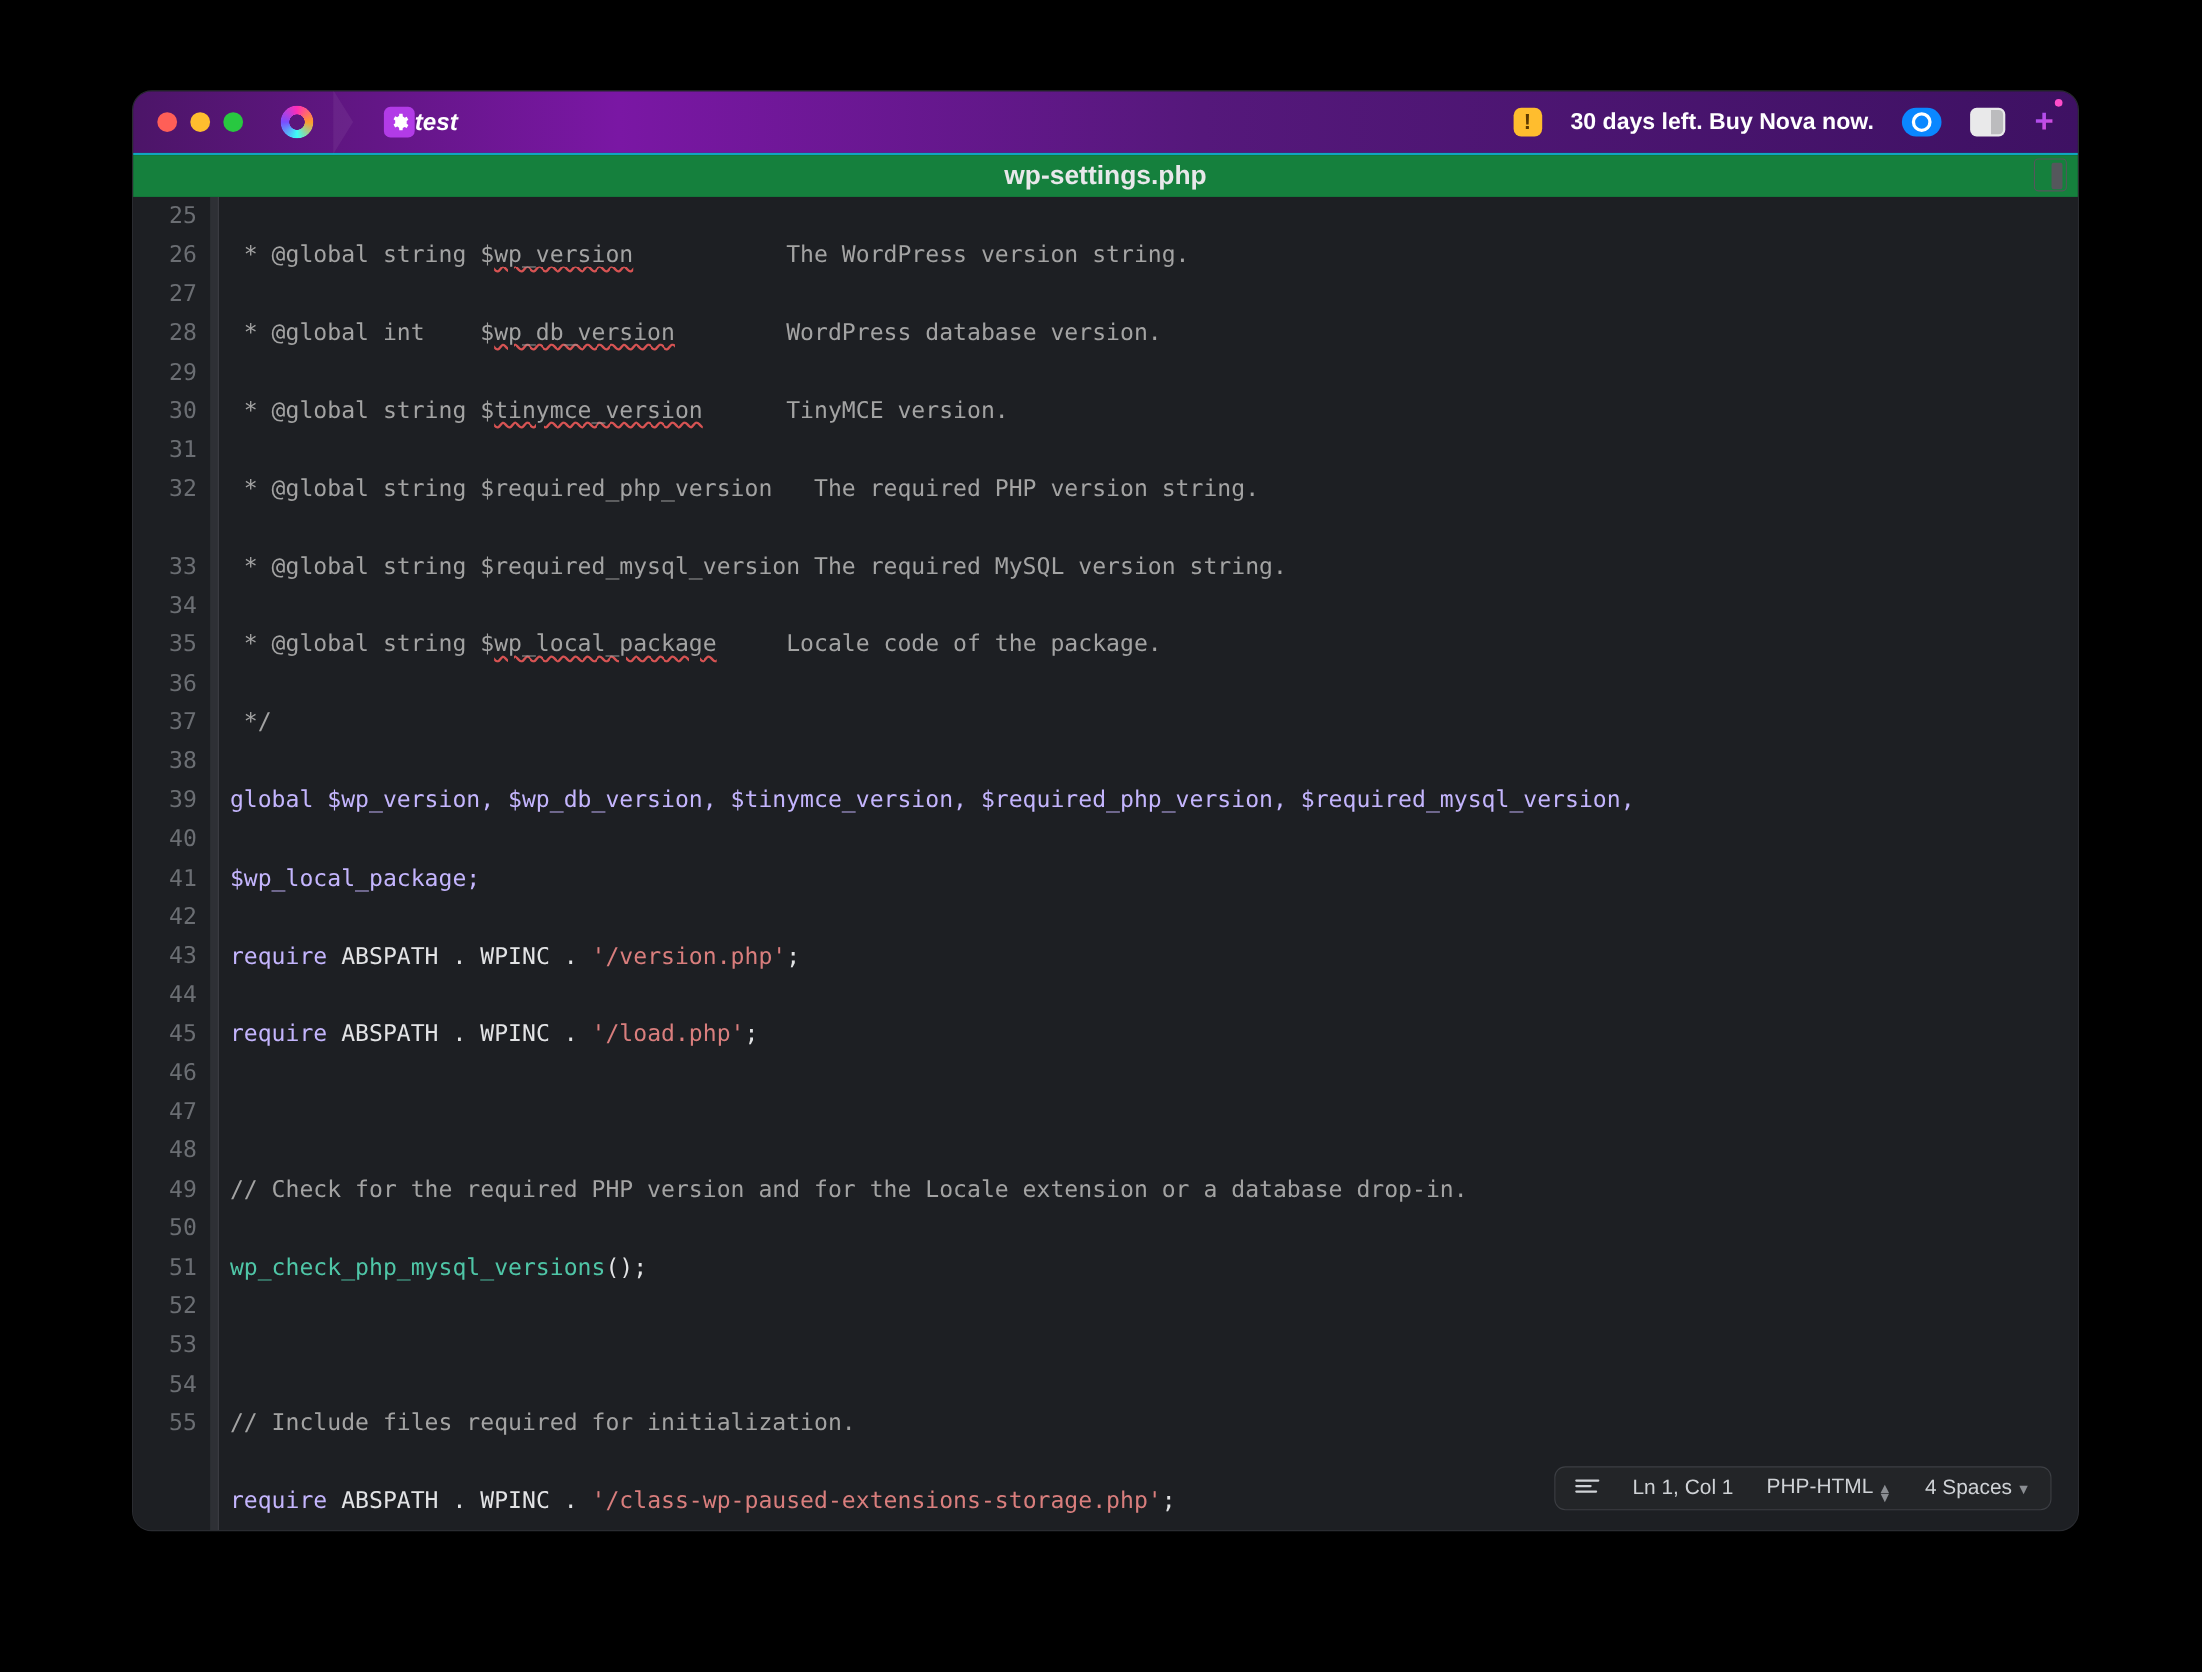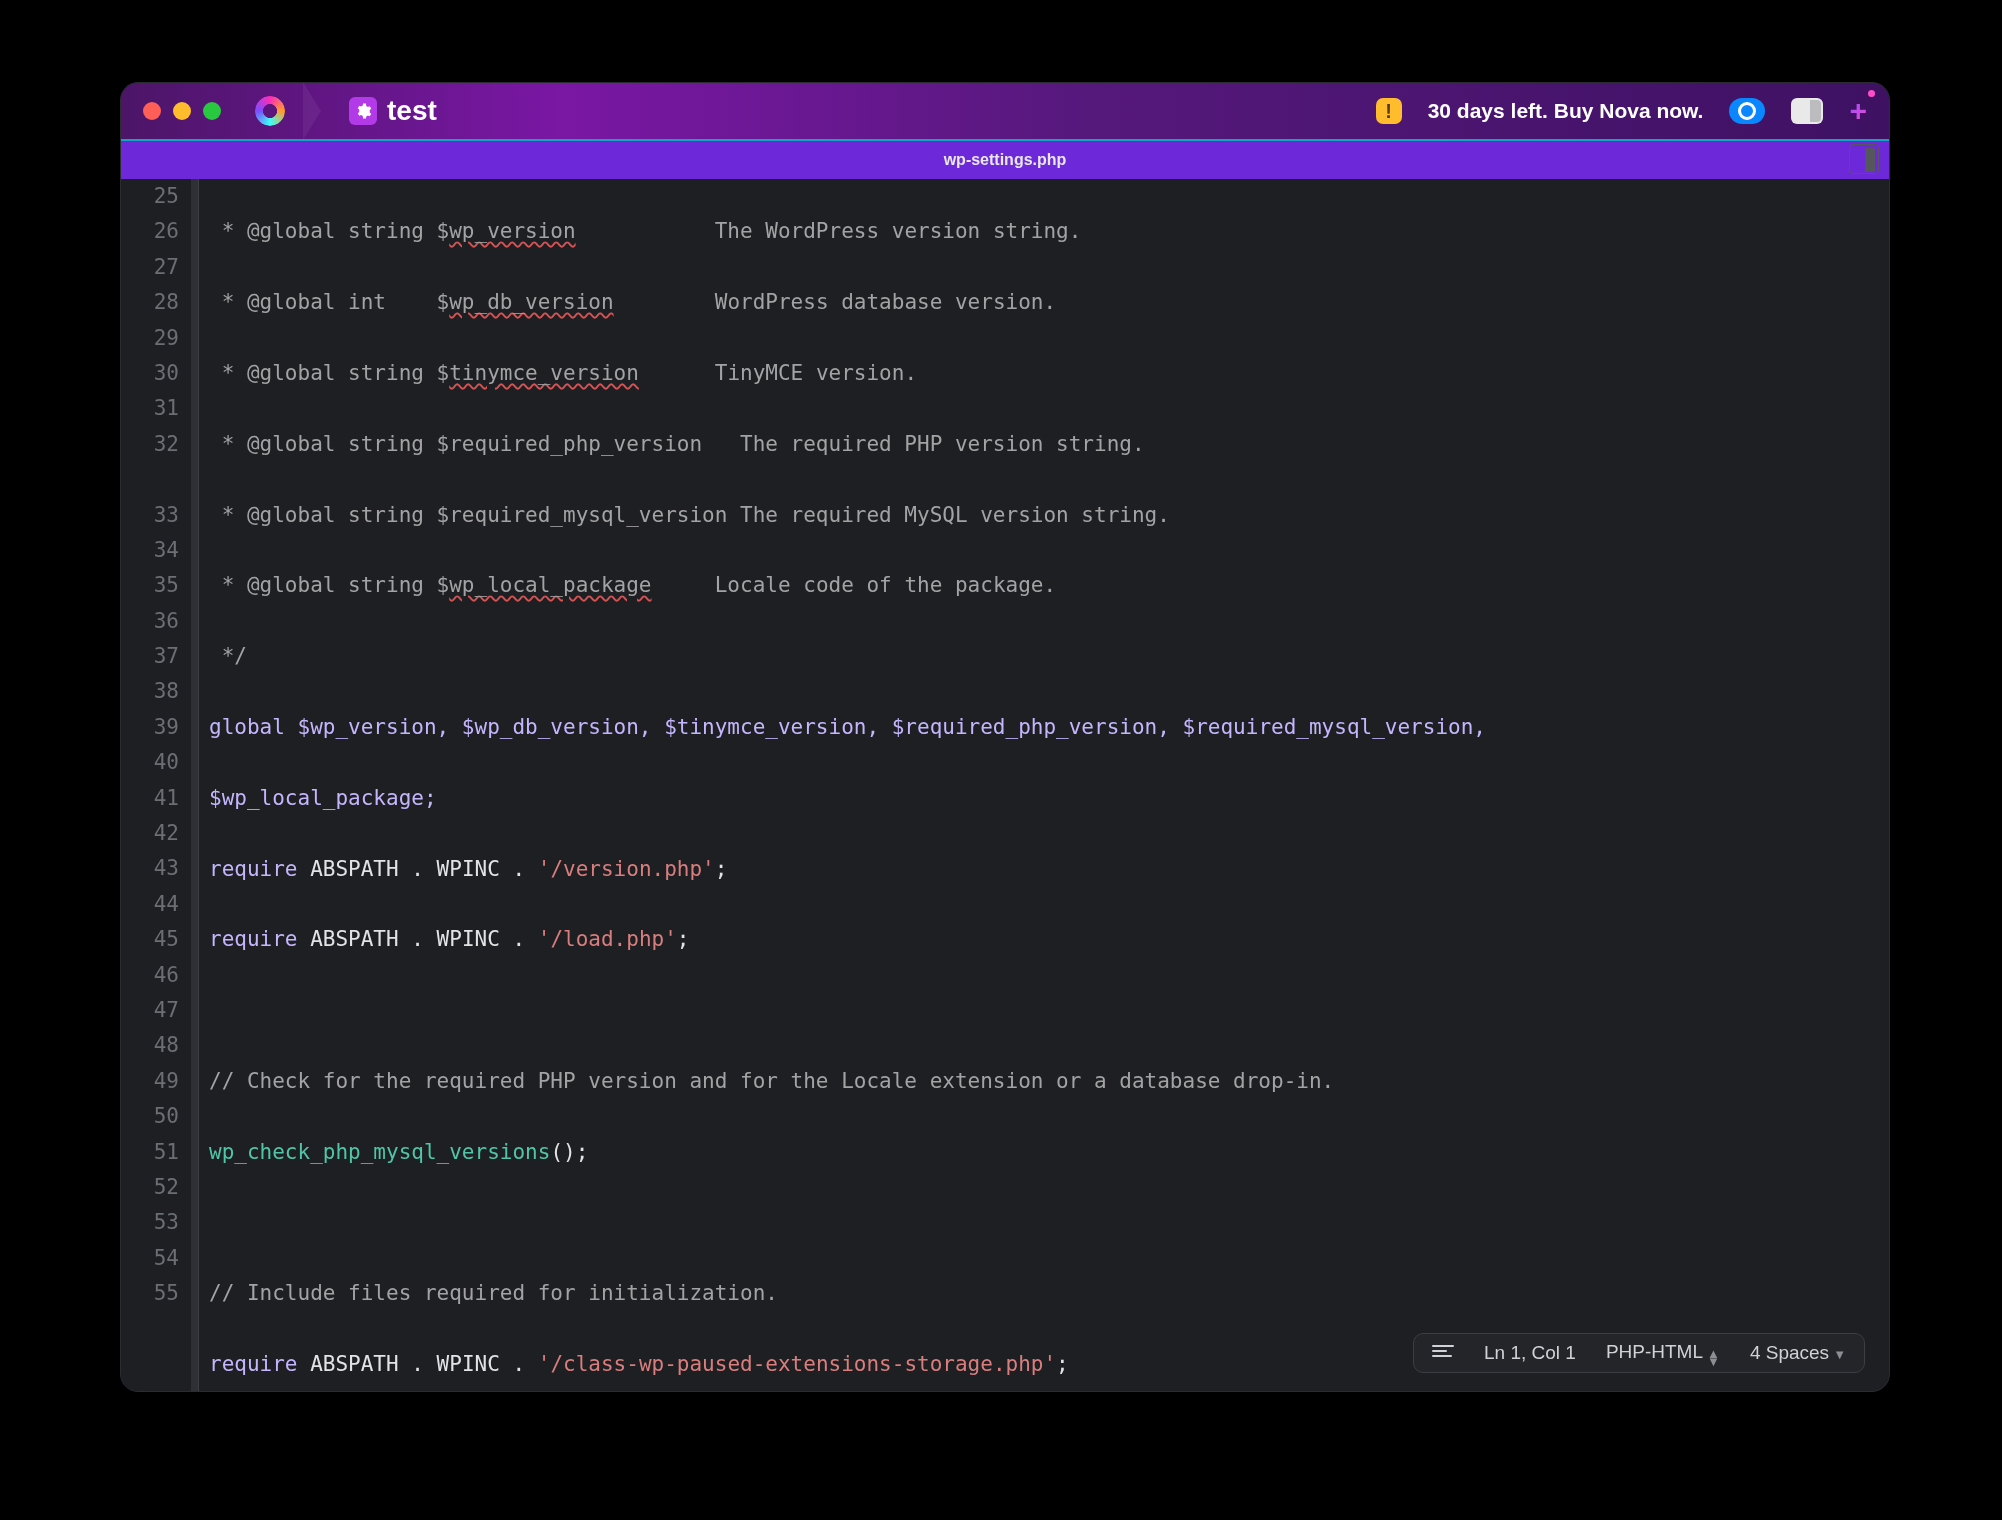--- a/index.html
+++ b/index.html
@@ -54,25 +54,25 @@
   .chevron-sep {
     width: 0; height: 0;
     border-top: 29px solid transparent;
     border-bottom: 29px solid transparent;
     border-left: 18px solid rgba(255,255,255,.06);
     margin-left: 6px;
   }
   .proj-tab {
     display: flex;
     align-items: center;
-    gap: 10px;
     margin-left: 16px;
     color: #fff;
-    font-size: 28px;
+    font-size: 22px;
     font-weight: 600;
+    font-style: italic;
   }
   .proj-chip {
     width: 28px; height: 28px;
     border-radius: 6px;
     background: #b23be7;
     display: flex; align-items: center; justify-content: center;
   }
   .gear-icon {
     width: 18px; height: 18px;
     fill: #fff;
@@ -139,26 +139,26 @@
     content:"";
     position:absolute;
     right:-4px; top:-4px;
     width:7px; height:7px;
     border-radius:50%;
     background:#ff4dca;
   }
   
   .tabrow {
     height: 38px;
-    background: #6d28d9;
+    background: #15803d;
     display: flex;
     align-items: center;
     justify-content: center;
     color: #e8e8ea;
-    font-size: 16px;
+    font-size: 24px;
     font-weight: 600;
     position: relative;
   }
   .tabrow .right-icon {
     position: absolute;
     right: 10px;
     top: 3px;
     width: 30px; height: 30px;
     border: 1px solid #55575c;
     border-radius: 4px;

